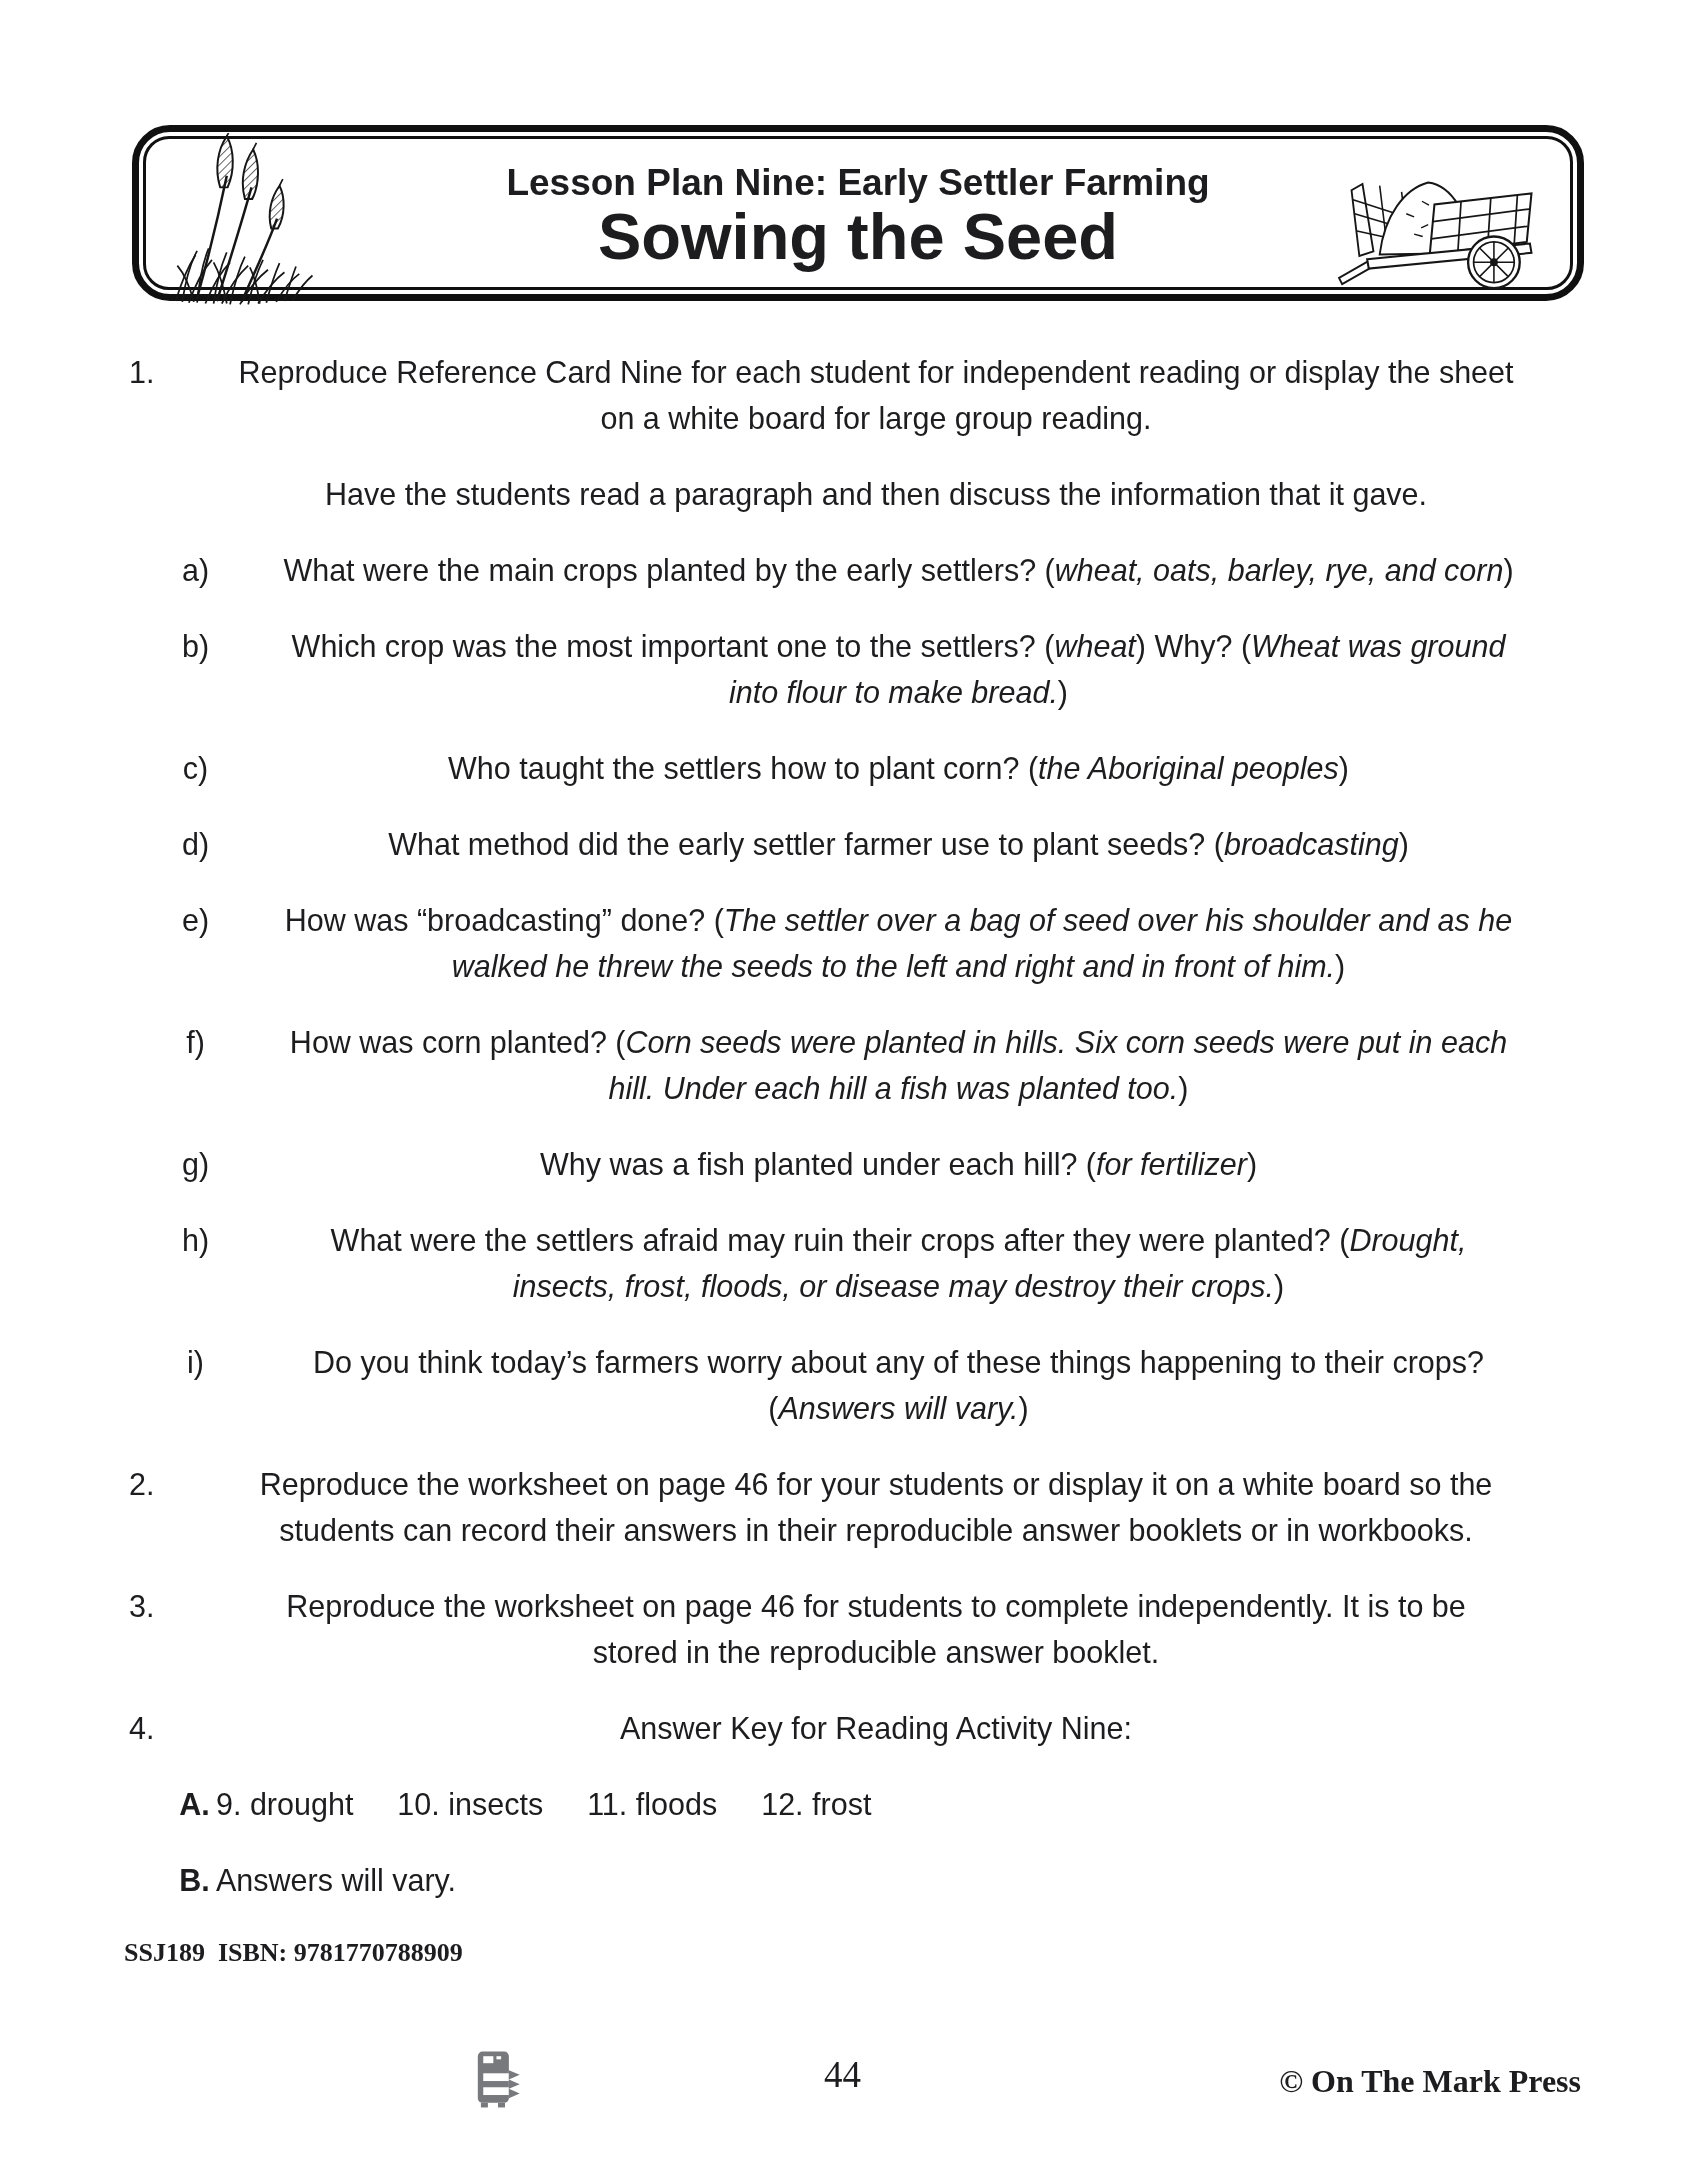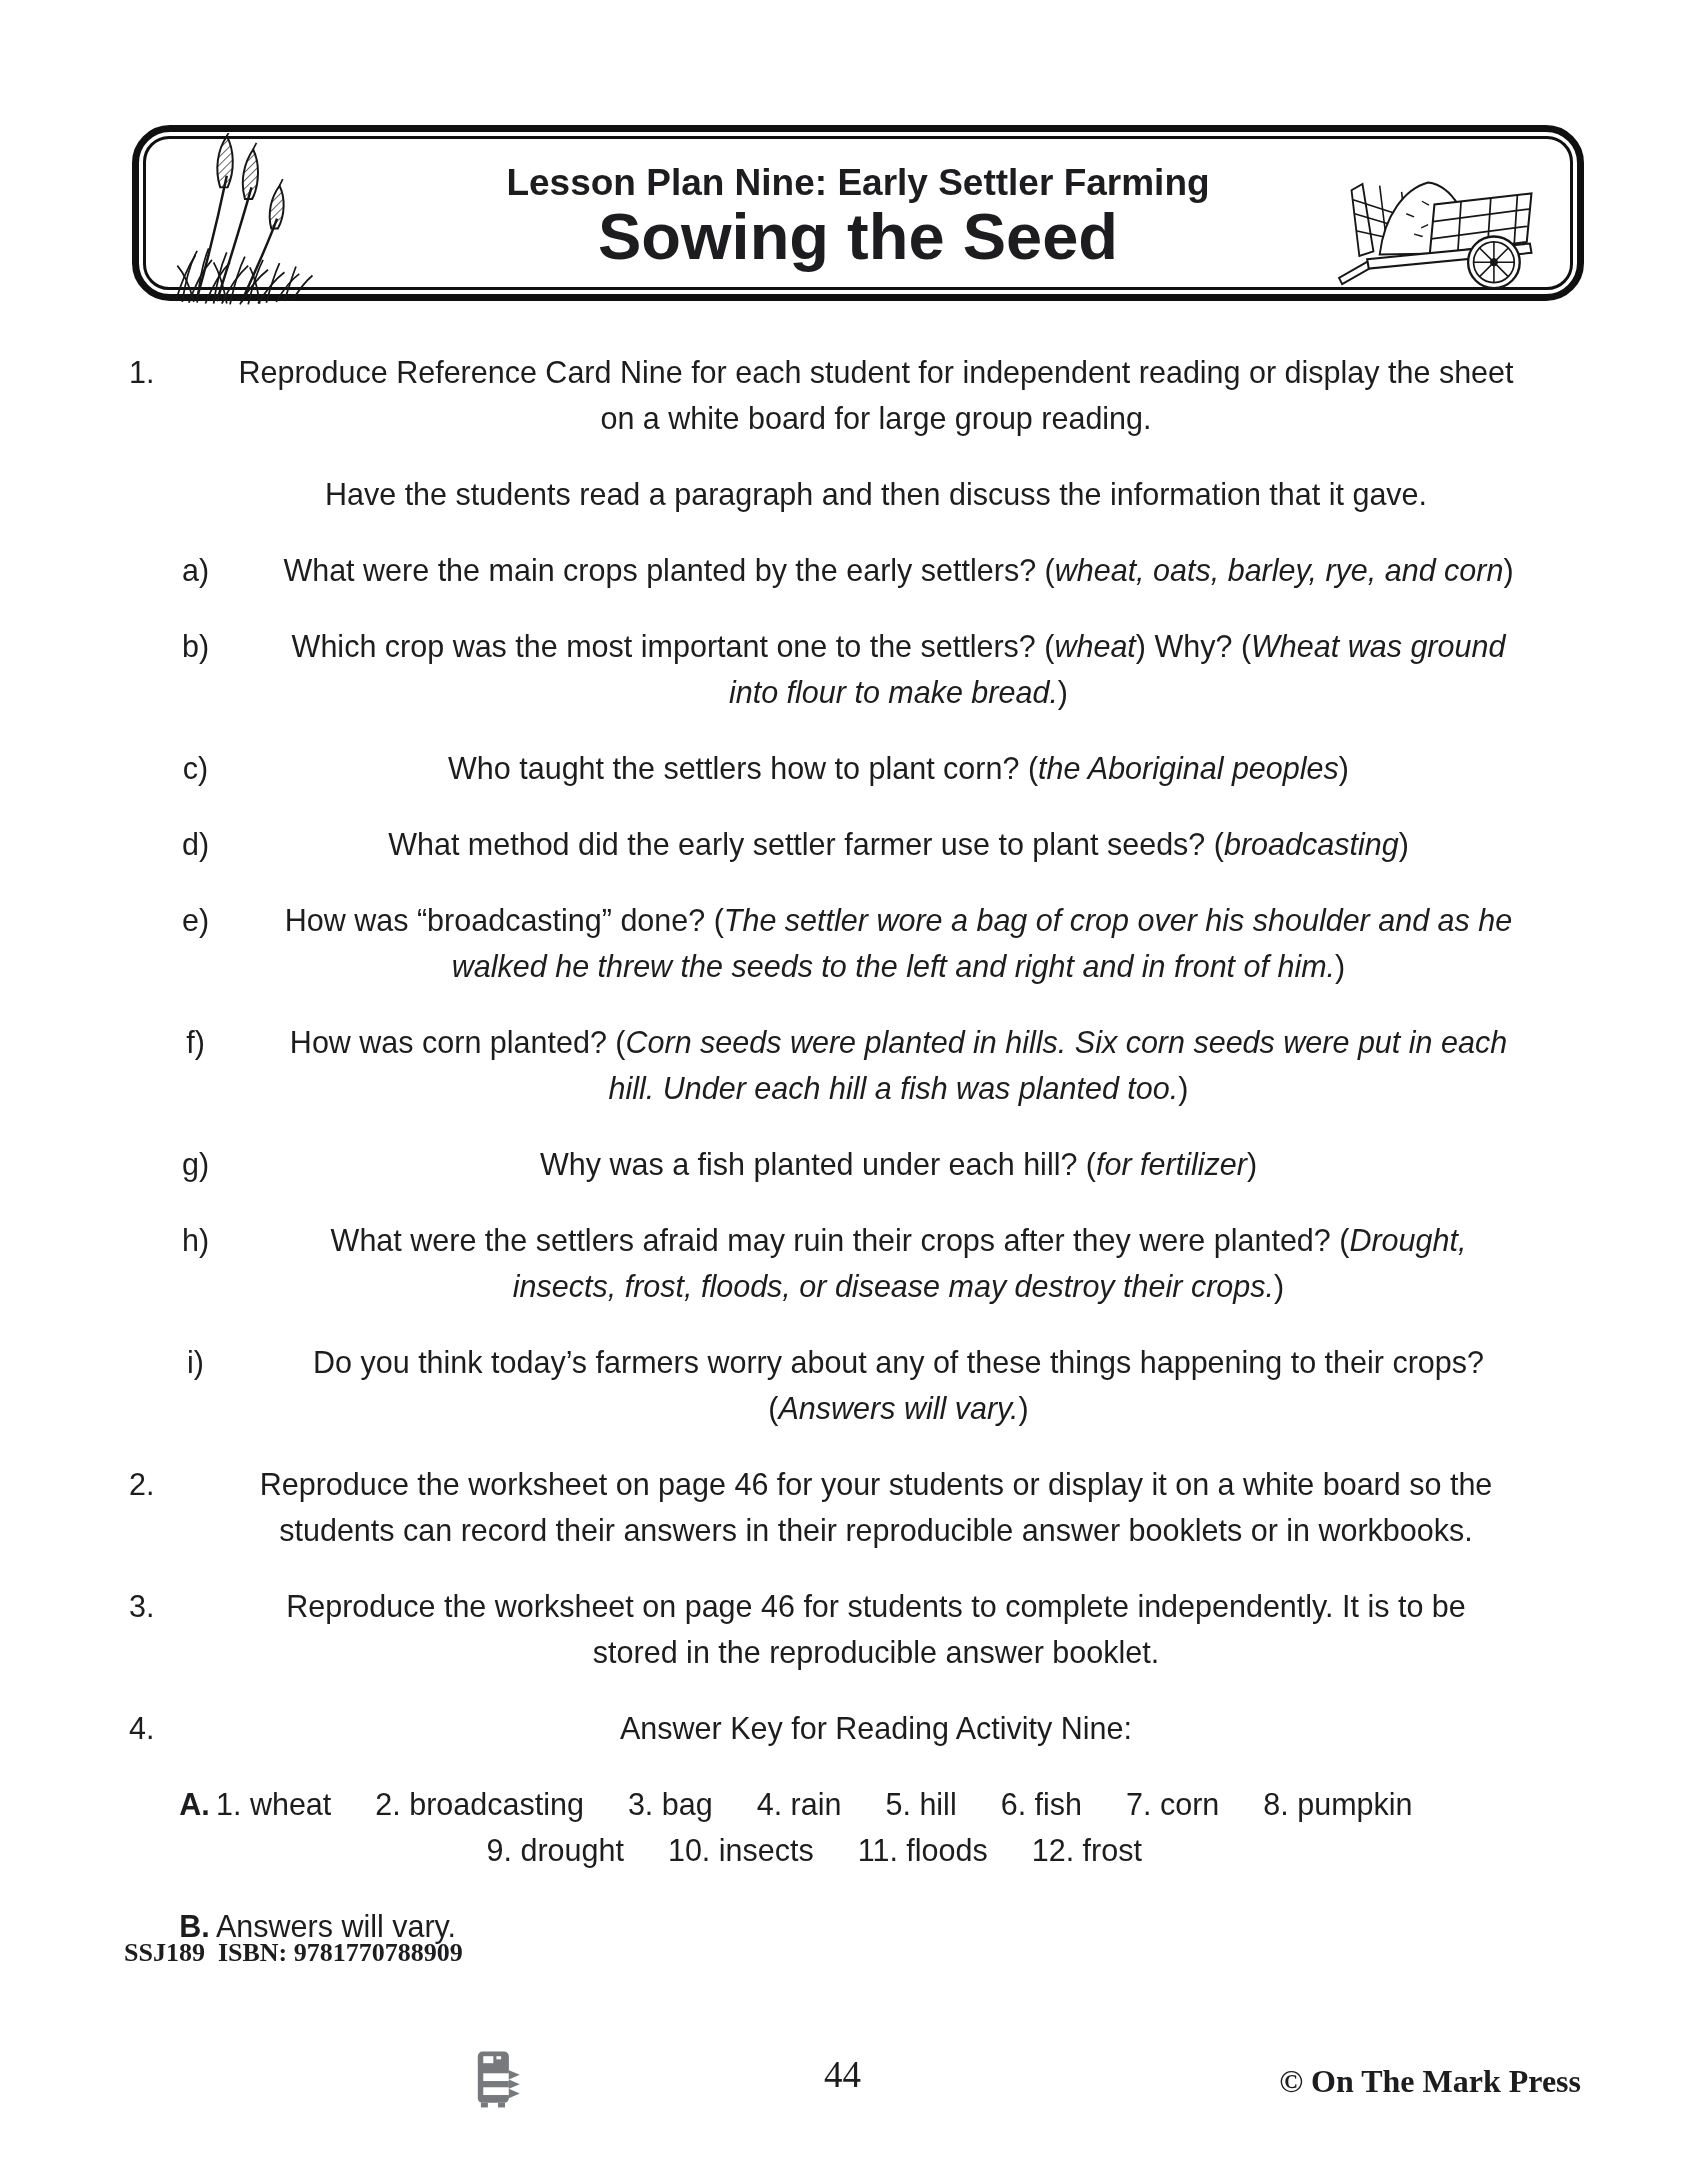--- a/index.html
+++ b/index.html
@@ -152,21 +152,21 @@
             <div class="q-row">
               <div class="q-label">c)</div>
               <div class="q-text"><span>Who taught the settlers how to plant corn? (</span><span class="it">the Aboriginal peoples</span><span>)</span></div>
             </div>
             <div class="q-row">
               <div class="q-label">d)</div>
               <div class="q-text"><span>What method did the early settler farmer use to plant seeds? (</span><span class="it">broadcasting</span><span>)</span></div>
             </div>
             <div class="q-row">
               <div class="q-label">e)</div>
-              <div class="q-text"><span>How was “broadcasting” done? (</span><span class="it">The settler wore a bag of crop over his shoulder and as he</span><br><span class="it">walked he threw the seeds to the left and right and in front of him.</span><span>)</span></div>
+              <div class="q-text"><span>How was “broadcasting” done? (</span><span class="it">The settler over a bag of seed over his shoulder and as he</span><br><span class="it">walked he threw the seeds to the left and right and in front of him.</span><span>)</span></div>
             </div>
             <div class="q-row">
               <div class="q-label">f)</div>
               <div class="q-text"><span>How was corn planted? (</span><span class="it">Corn seeds were planted in hills. Six corn seeds were put in each</span><br><span class="it">hill. Under each hill a fish was planted too.</span><span>)</span></div>
             </div>
             <div class="q-row">
               <div class="q-label">g)</div>
               <div class="q-text"><span>Why was a fish planted under each hill? (</span><span class="it">for fertilizer</span><span>)</span></div>
             </div>
             <div class="q-row">
@@ -192,21 +192,20 @@
           <div class="para"><span>Reproduce the worksheet on page 46 for students to complete independently. It is to be</span><br><span>stored in the reproducible answer booklet.</span></div>
         </div>
       </div>
       <div class="item">
         <div class="item-number">4.</div>
         <div class="item-body">
           <div class="para"><span>Answer Key for Reading Activity Nine:</span></div>
           <div class="ak-row">
             <div class="ak-label">A.</div>
             <div class="ak-lines">
-              <div class="ak-line"><span class="ak-entry">1. wheat</span><span class="ak-entry">2. broadcasting</span><span class="ak-entry">3. bag</span><span class="ak-entry">4. rain</span><span class="ak-entry">5. hill</span><span class="ak-entry">6. fish</span><span class="ak-entry">7. corn</span><span class="ak-entry">8. pumpkin</span></div>
               <div class="ak-line"><span class="ak-entry">9. drought</span><span class="ak-entry">10. insects</span><span class="ak-entry">11. floods</span><span class="ak-entry">12. frost</span></div>
             </div>
           </div>
           <div class="ak-row">
             <div class="ak-label">B.</div>
             <div>Answers will vary.</div>
           </div>
         </div>
       </div>
     </div>

